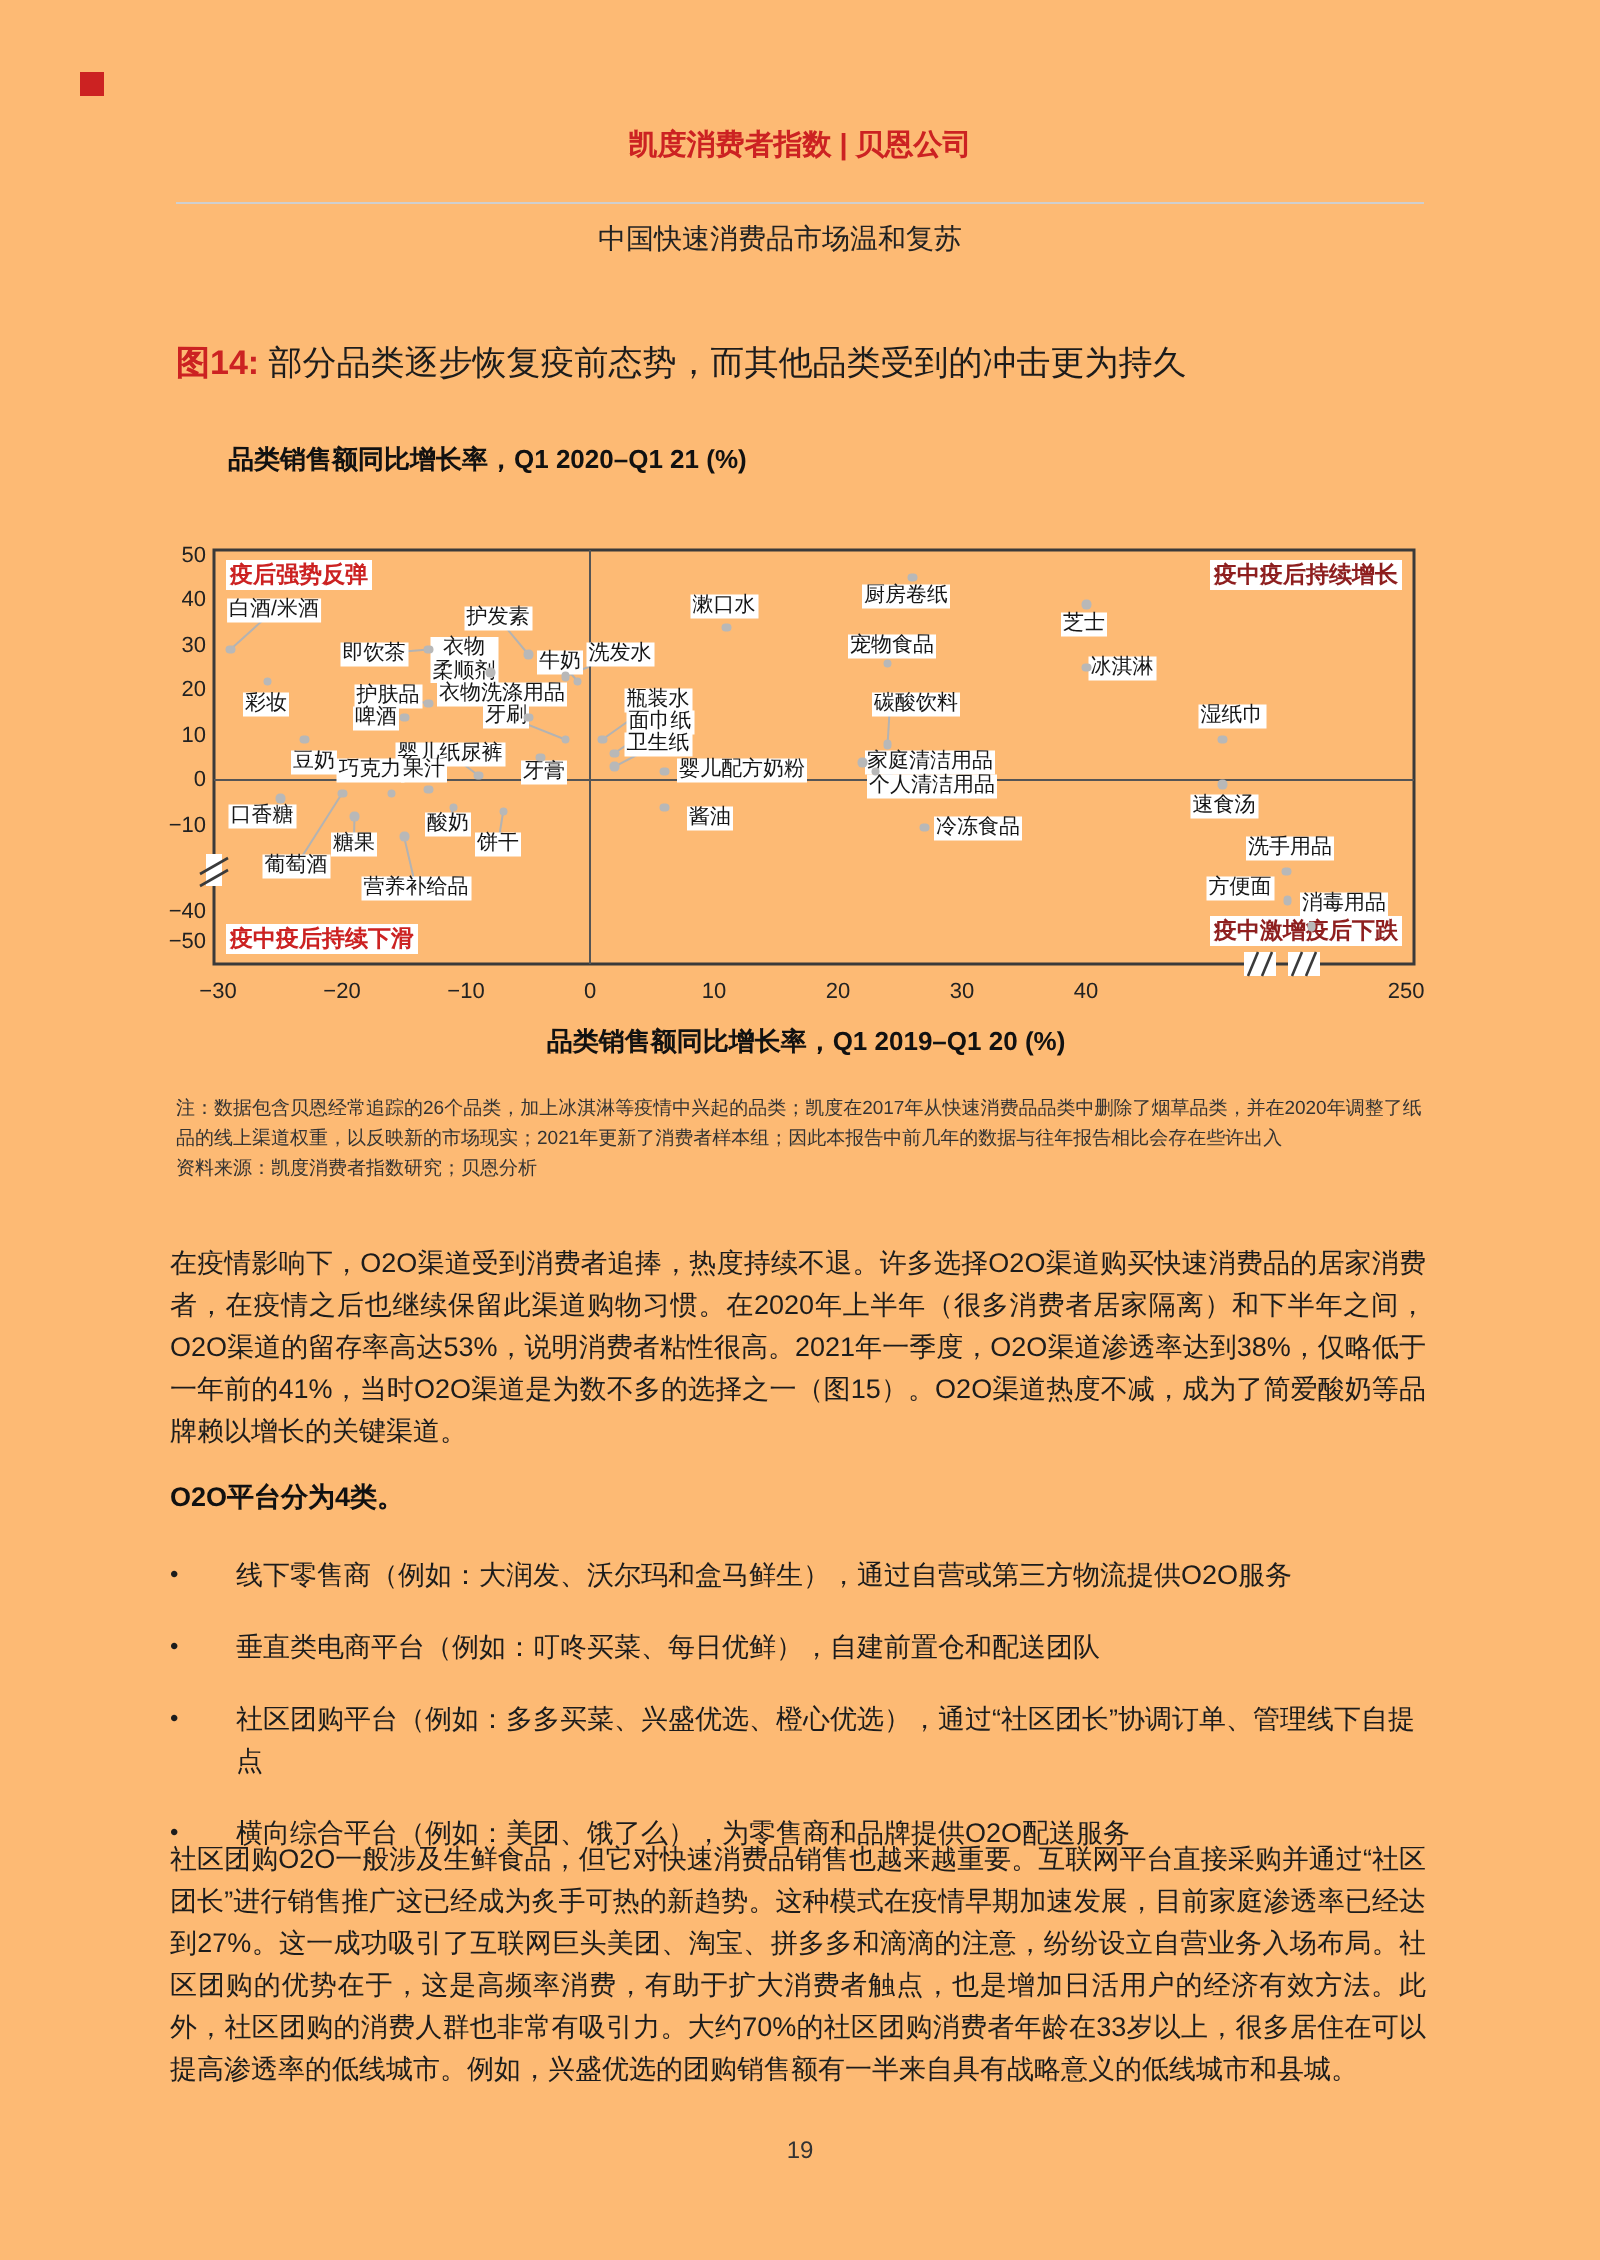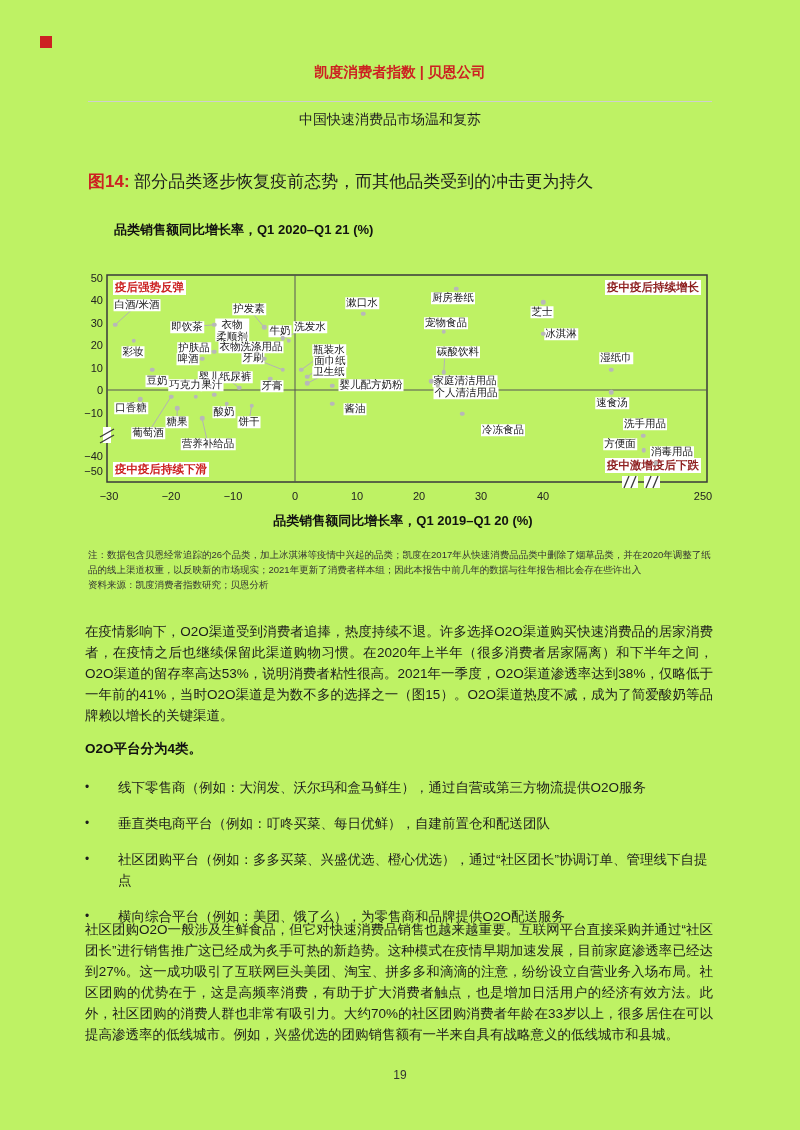--- a/index.html
+++ b/index.html
@@ -1,16 +1,16 @@
 <!DOCTYPE html>
 <html lang="zh"><head>
 <meta charset="utf-8">
 <style>
   html,body{margin:0;padding:0;background:#fff;}
-  .page{position:relative;width:800px;height:1130px;background:#bef264;overflow:hidden;
+  .page{position:relative;width:800px;height:1130px;background:#fdba74;overflow:hidden;
         font-family:"Liberation Sans","DejaVu Sans",sans-serif;color:#1c1c1c;}
   .abs{position:absolute;}
   .corner-marker{left:40px;top:36px;width:12px;height:12px;background:#cc2222;}
   .hdr{left:0;top:63px;width:800px;text-align:center;font-size:14.5px;font-weight:bold;color:#cc2222;}
   .rule{left:88px;top:101px;width:624px;height:1px;background:#cfcfcf;}
   .subtitle{left:0;top:111px;width:780px;text-align:center;font-size:14px;color:#222;}
   .figtitle{left:88px;top:170px;font-size:17px;color:#1c1c1c;}
   .figtitle .lbl{color:#cc2222;font-weight:bold;}
   .yaxis-title{left:88px;top:221px;font-size:13px;font-weight:bold;color:#111;margin-left:26px;}
   #chart{left:75px;top:262px;width:650px;height:250px;}
@@ -172,21 +172,21 @@
       <div class="pt-label" style="left: 137px; top: 123px;">果汁</div>
       <div class="dot" style="left: 139.4px; top: 132.5px; background: rgb(184, 184, 184);"></div>
       <div class="pt-label" style="left: 149px; top: 150px;">酸奶</div>
       <div class="dot" style="left: 151.8px; top: 141.5px; background: rgb(184, 184, 184);"></div>
       <div class="pt-label" style="left: 133px; top: 182px;">营养补给品</div>
       <div class="dot" style="left: 127px; top: 156.3px; background: rgb(184, 184, 184);"></div>
       <div class="pt-label" style="left: 174px; top: 160px;">饼干</div>
       <div class="dot" style="left: 176.6px; top: 143.75px; background: rgb(184, 184, 184);"></div>
       <div class="pt-label" style="left: 280px; top: 147px;">酱油</div>
       <div class="dot" style="left: 257.2px; top: 141.5px; background: rgb(184, 184, 184);"></div>
-      <div class="pt-label" style="left: 428px; top: 152px; margin-top: 16px;">冷冻食品</div>
+      <div class="pt-label" style="left: 414px; top: 152px;">冷冻食品</div>
       <div class="dot" style="left: 387.4px; top: 151.95px; background: rgb(184, 184, 184);"></div>
       <div class="pt-label" style="left: 537px; top: 141px;">速食汤</div>
       <div class="dot" style="left: 536.2px; top: 130.25px; background: rgb(184, 184, 184);"></div>
       <div class="pt-label" style="left: 570px; top: 162px;">洗手用品</div>
       <div class="dot" style="left: 568.061px; top: 173.7px; background: rgb(184, 184, 184);"></div>
       <div class="pt-label" style="left: 545px; top: 182px;">方便面</div>
       <div class="dot" style="left: 568.835px; top: 188.2px; background: rgb(184, 184, 184);"></div>
       <div class="pt-label" style="left: 597px; top: 190px;">消毒用品</div>
       <div class="dot" style="left: 580.832px; top: 201.25px; background: rgb(184, 184, 184);"></div>
       <div class="quad" style="color: rgb(204, 34, 34); left: 38px; top: 18px;">疫后强势反弹</div>

